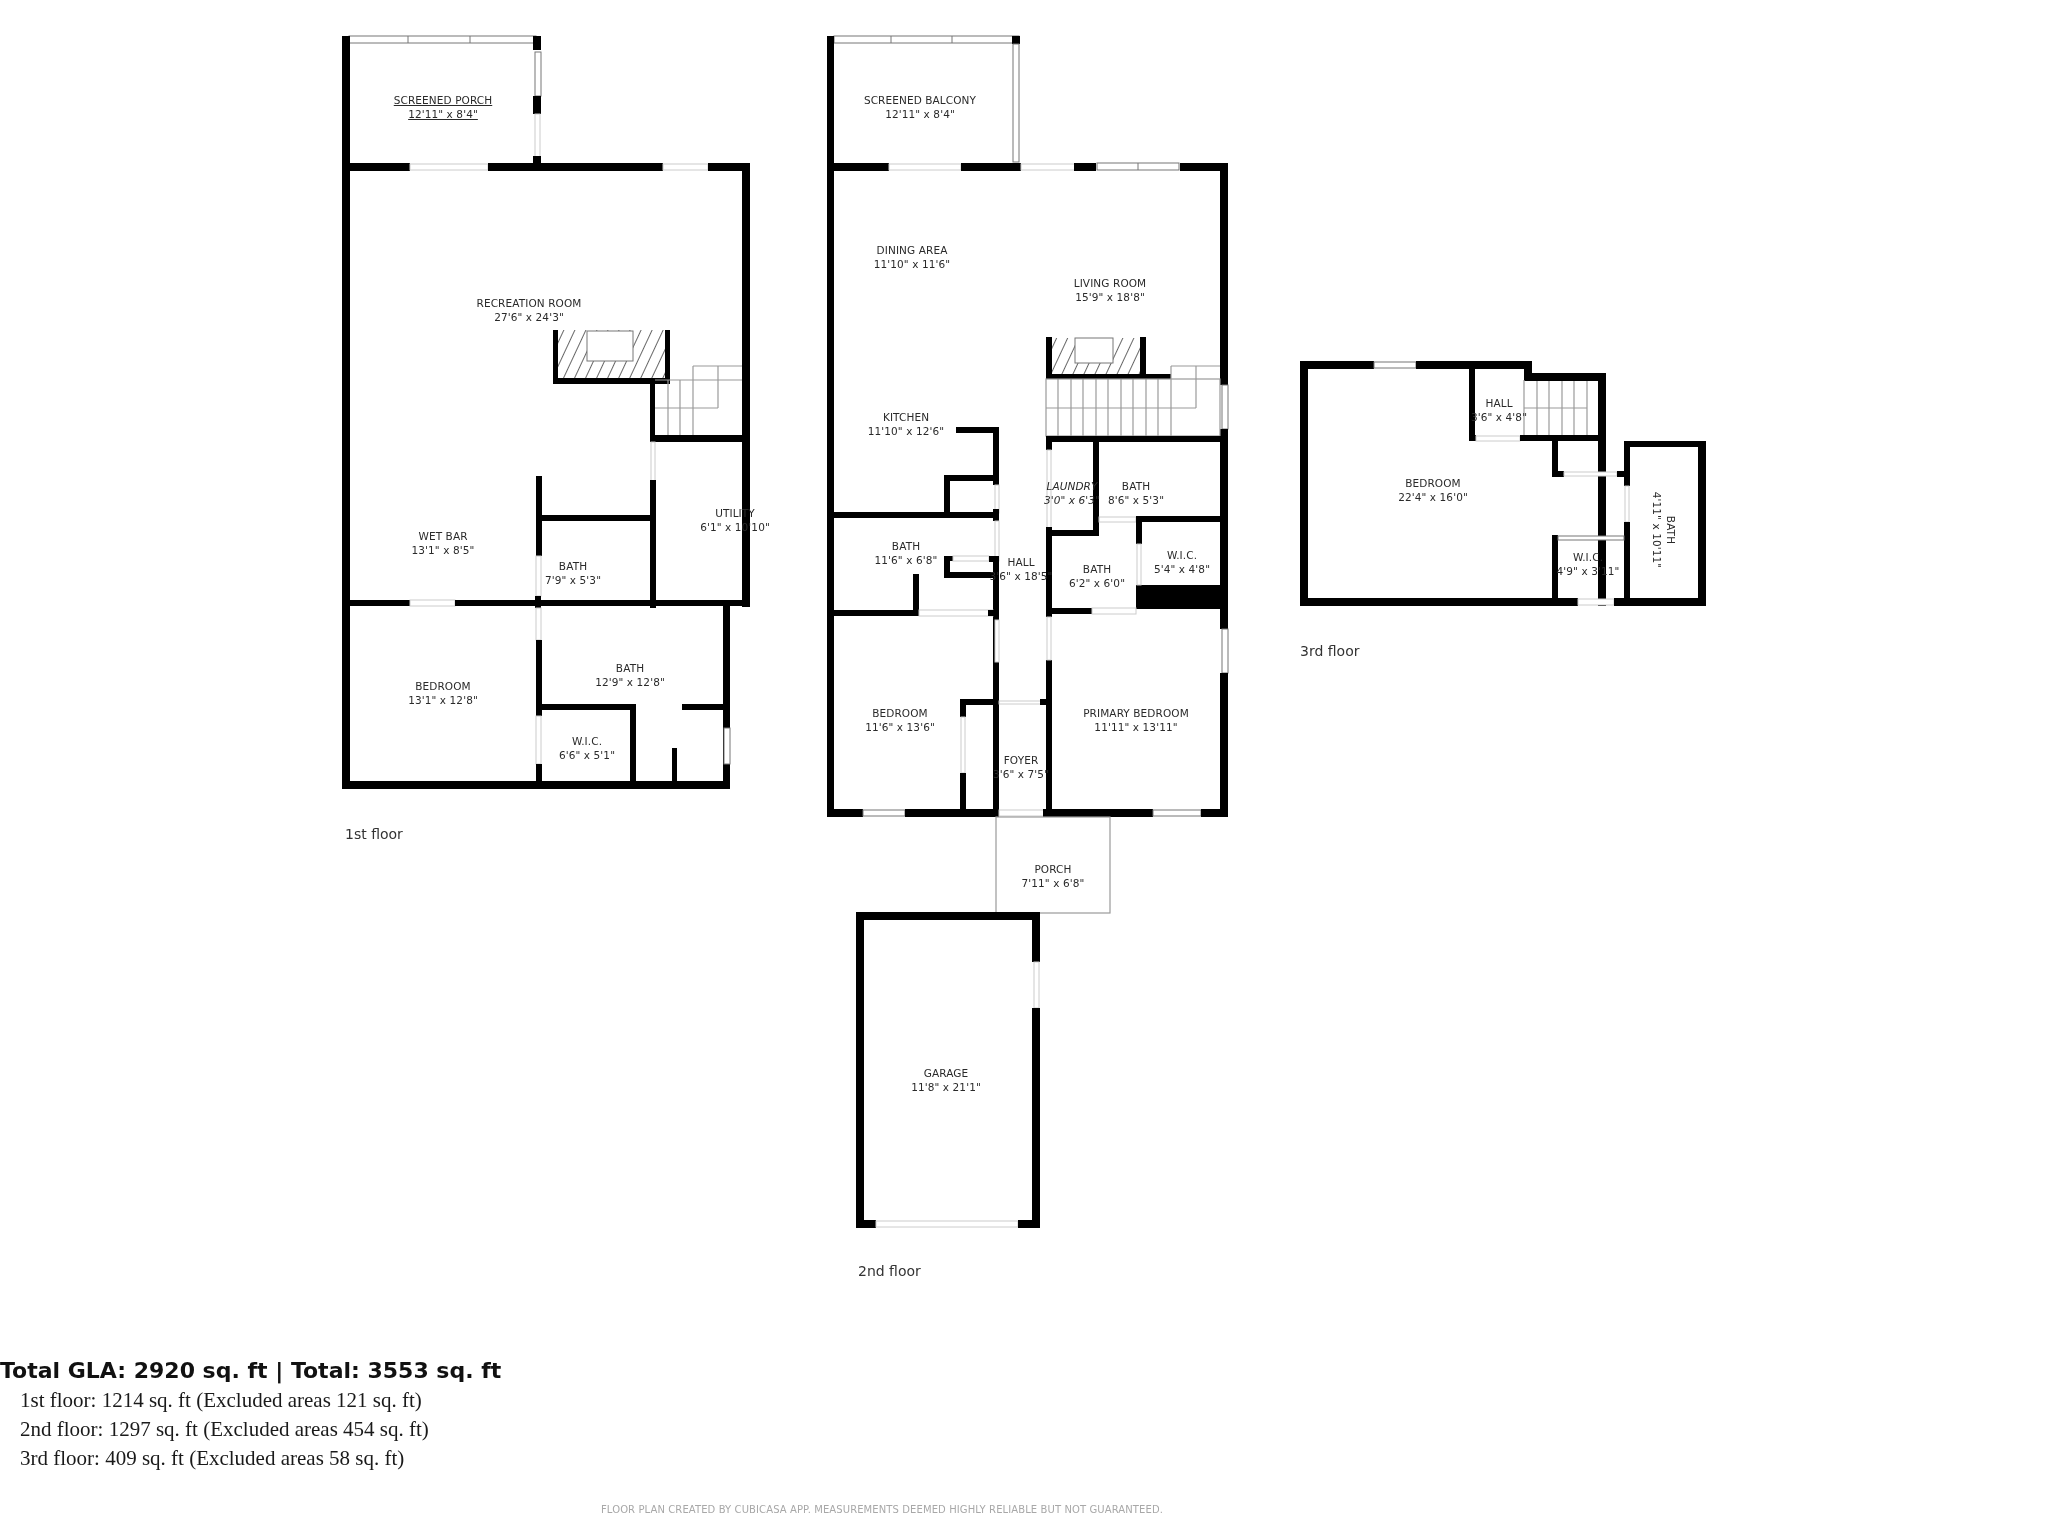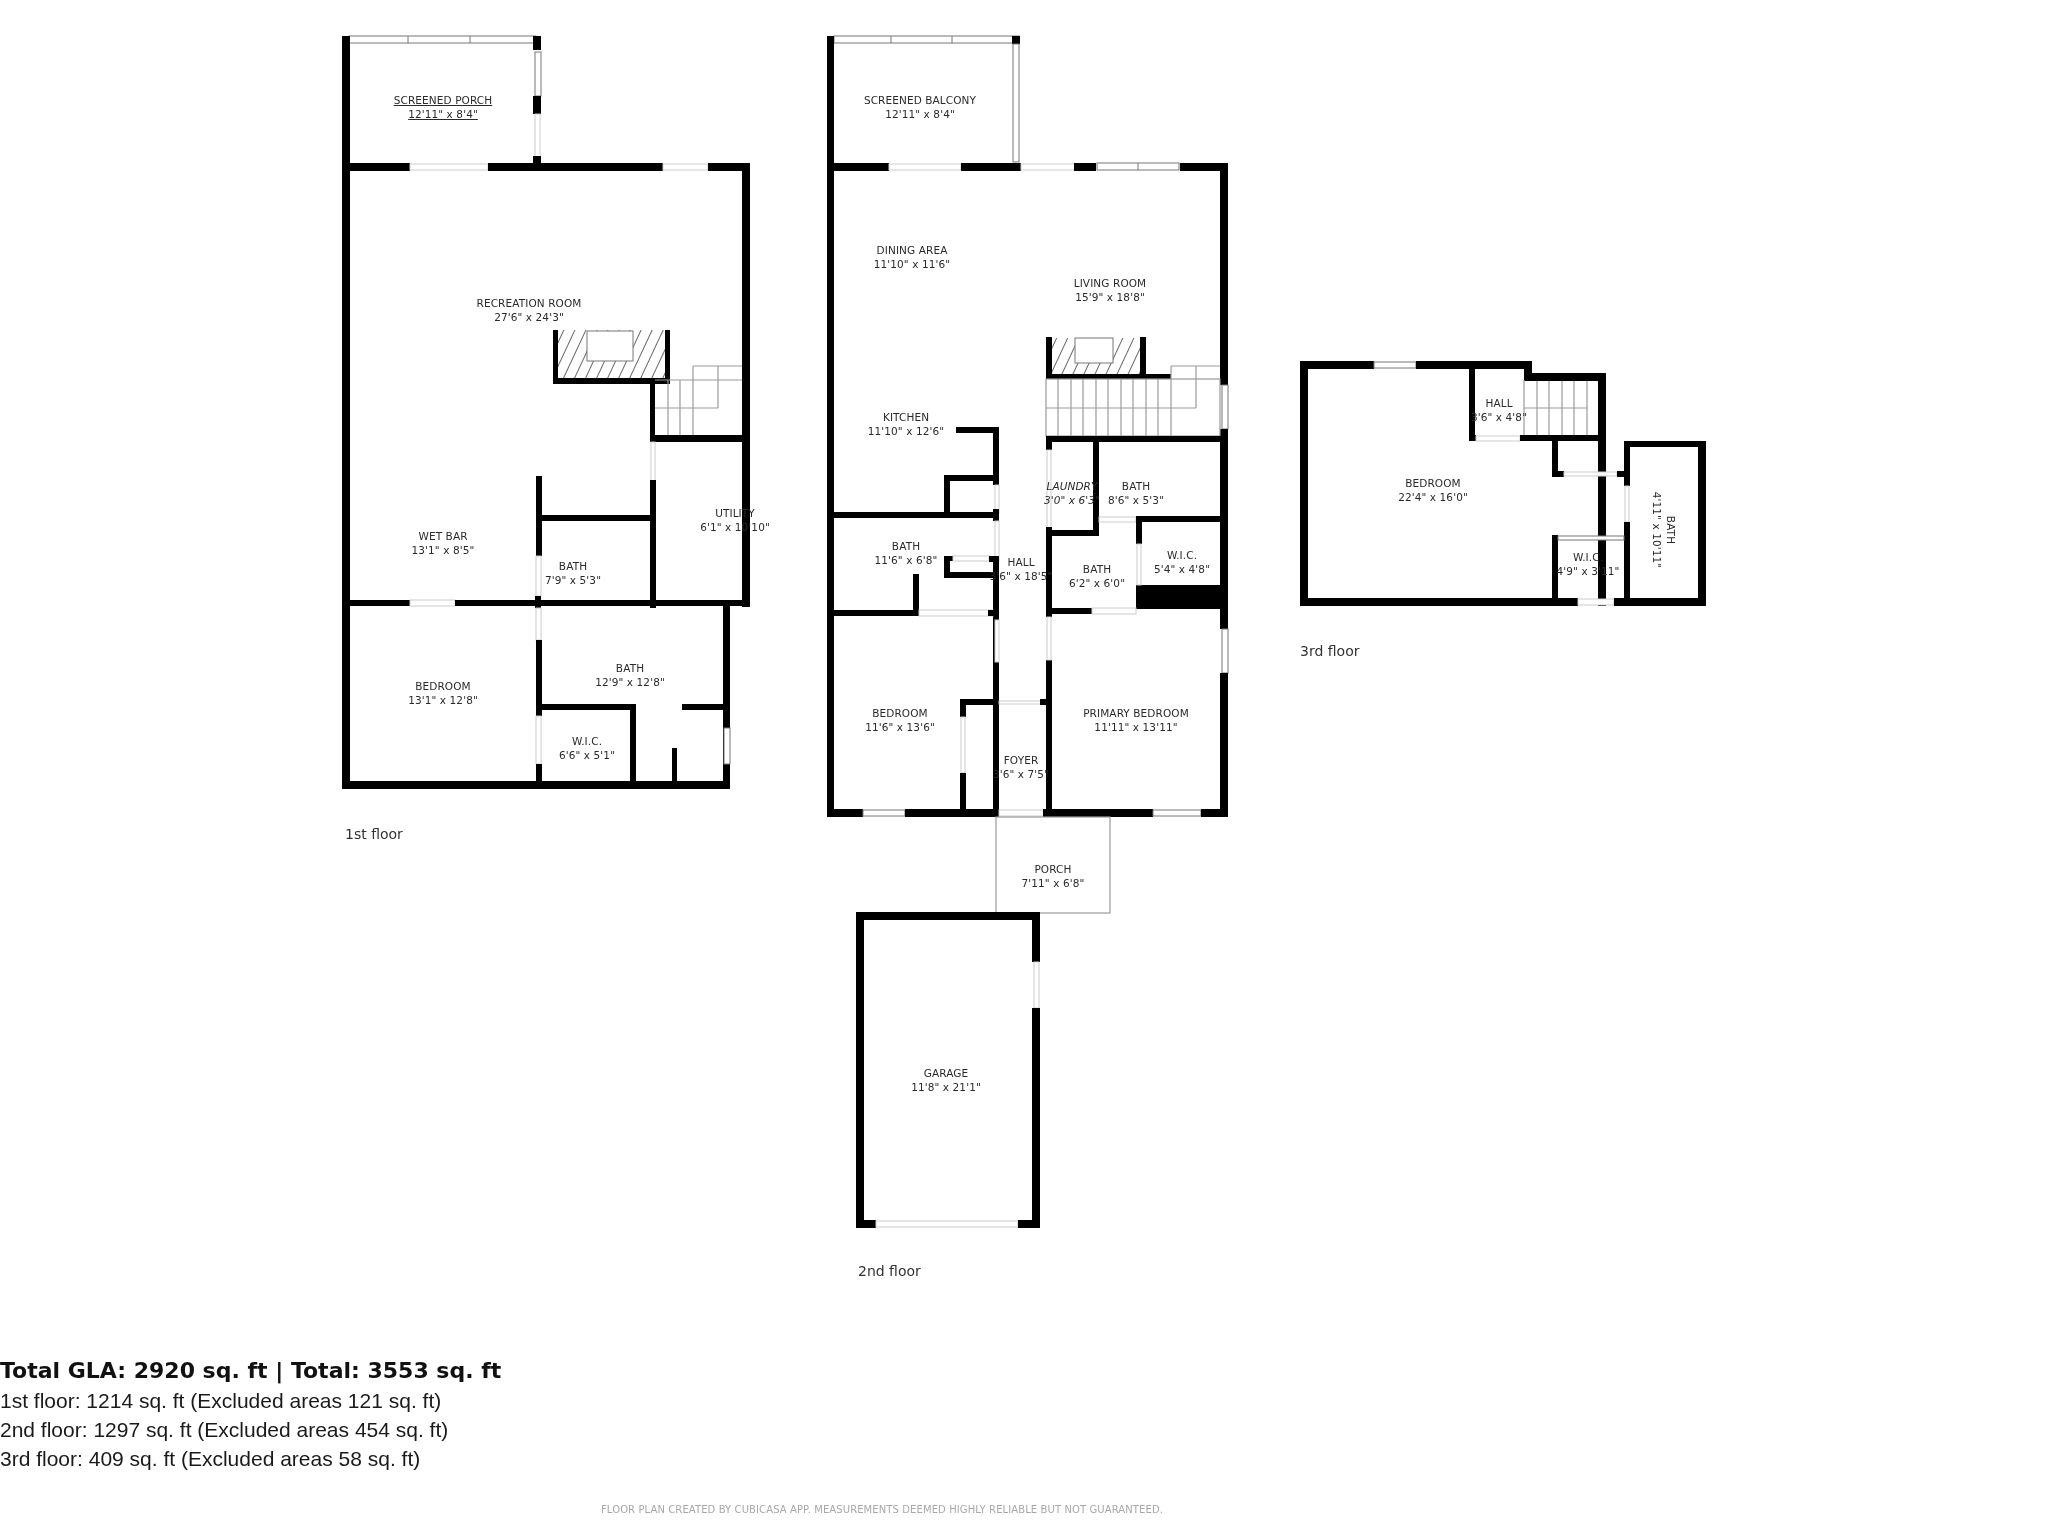--- a/index.html
+++ b/index.html
@@ -12,21 +12,21 @@
   .opening { fill: #fff; stroke: #ccc; stroke-width: 1; }
   .room-label { position: absolute; transform: translate(-50%, -50%);
                 text-align: center; font-size: 10.5px; line-height: 14px;
                 color: #2a2a2a; white-space: nowrap; letter-spacing: 0.1px; }
   .room-label .name { display: block; }
   .room-label .dim { display: block; }
   .room-label.vertical { transform: translate(-50%, -50%) rotate(90deg); }
   .floor-label { position: absolute; font-size: 14px; color: #333; }
   .summary { position: absolute; left: 0; width: 1900px; top: 1356px; text-align: left; }
   .summary .total { font-size: 22px; font-weight: bold; color: #111; line-height: 30px; font-family: "DejaVu Sans", sans-serif; }
-  .summary .line { font-size: 21px; color: #1a1a1a; line-height: 29px; font-family: Liberation Sans, sans-serif; }
+  .summary .line { font-size: 21px; color: #1a1a1a; line-height: 29px; font-family: Liberation Serif, serif; margin-left: 20px; }
   .disclaimer { position: absolute; left: 0; width: 1764px; top: 1504px; text-align: center;
                 font-size: 10px; color: #a8a8a8; letter-spacing: 0.1px; }
 </style>
 </head>
 <body>
 
 <svg class="plan" viewBox="0 0 2048 1536" xmlns="http://www.w3.org/2000/svg">
   <defs>
     <pattern id="hatch" patternUnits="userSpaceOnUse" width="10" height="10" patternTransform="rotate(25)">
       <line x1="0" y1="0" x2="0" y2="10" stroke="#000" stroke-width="1.2"></line>

